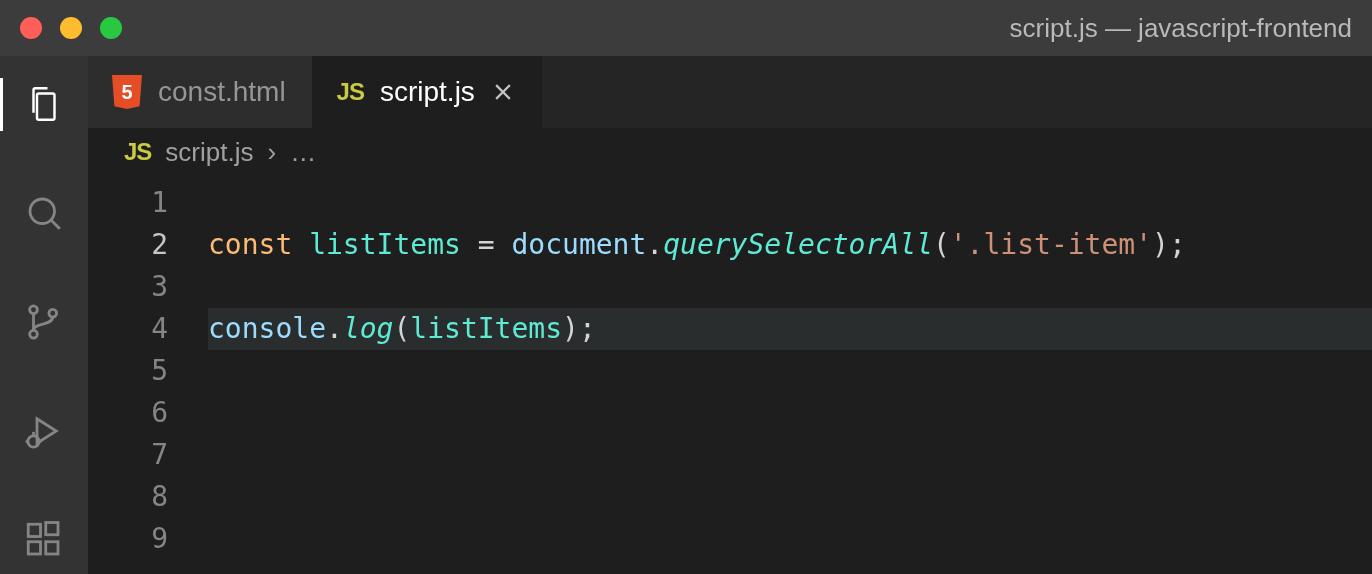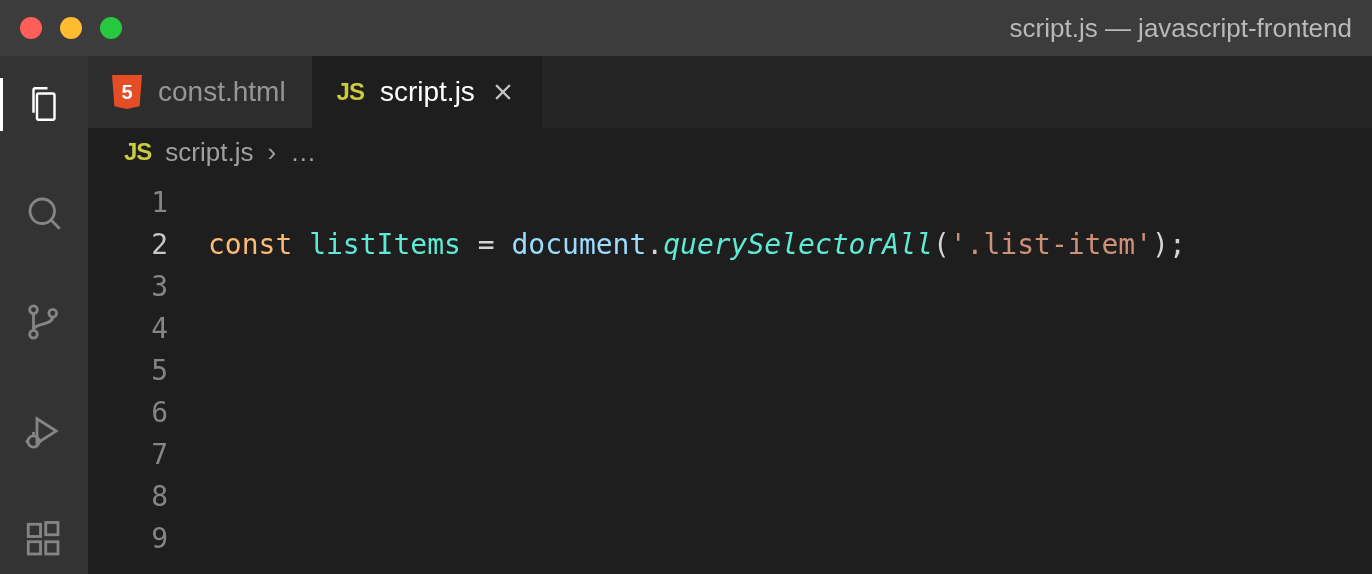--- a/index.html
+++ b/index.html
@@ -260,20 +260,21 @@
         <div class="ln">3</div>
         <div class="ln">4</div>
         <div class="ln">5</div>
         <div class="ln">6</div>
         <div class="ln">7</div>
         <div class="ln">8</div>
         <div class="ln">9</div>
       </div>
       <div class="code">
 <div class="line"><span class="kw">const</span><span class="txt"> </span><span class="var">listItems</span><span class="txt"> = </span><span class="obj">document</span><span class="txt">.</span><span class="fn">querySelectorAll</span><span class="txt">(</span><span class="str">'.list-item'</span><span class="txt">)</span><span class="txt">;</span></div>
+<div class="line current"><span class="obj">console</span><span class="txt">.</span><span class="fn">log</span><span class="txt">(</span><span class="var">listItems</span><span class="txt">)</span><span class="txt">;</span></div>
 <div class="line"></div>
 <div class="line"></div>
 
 
 
 
       </div>
     </div>
   </div>
 </div>

